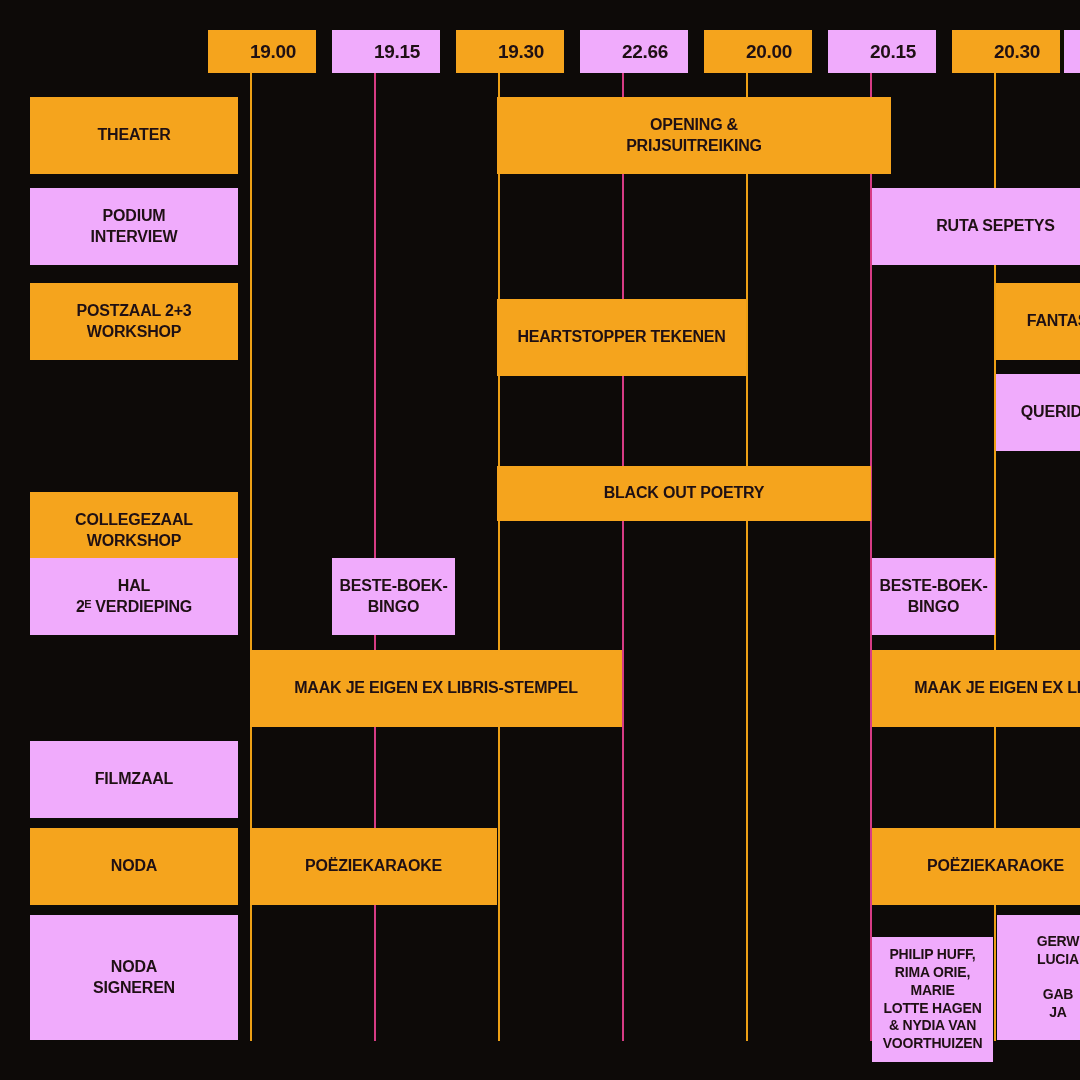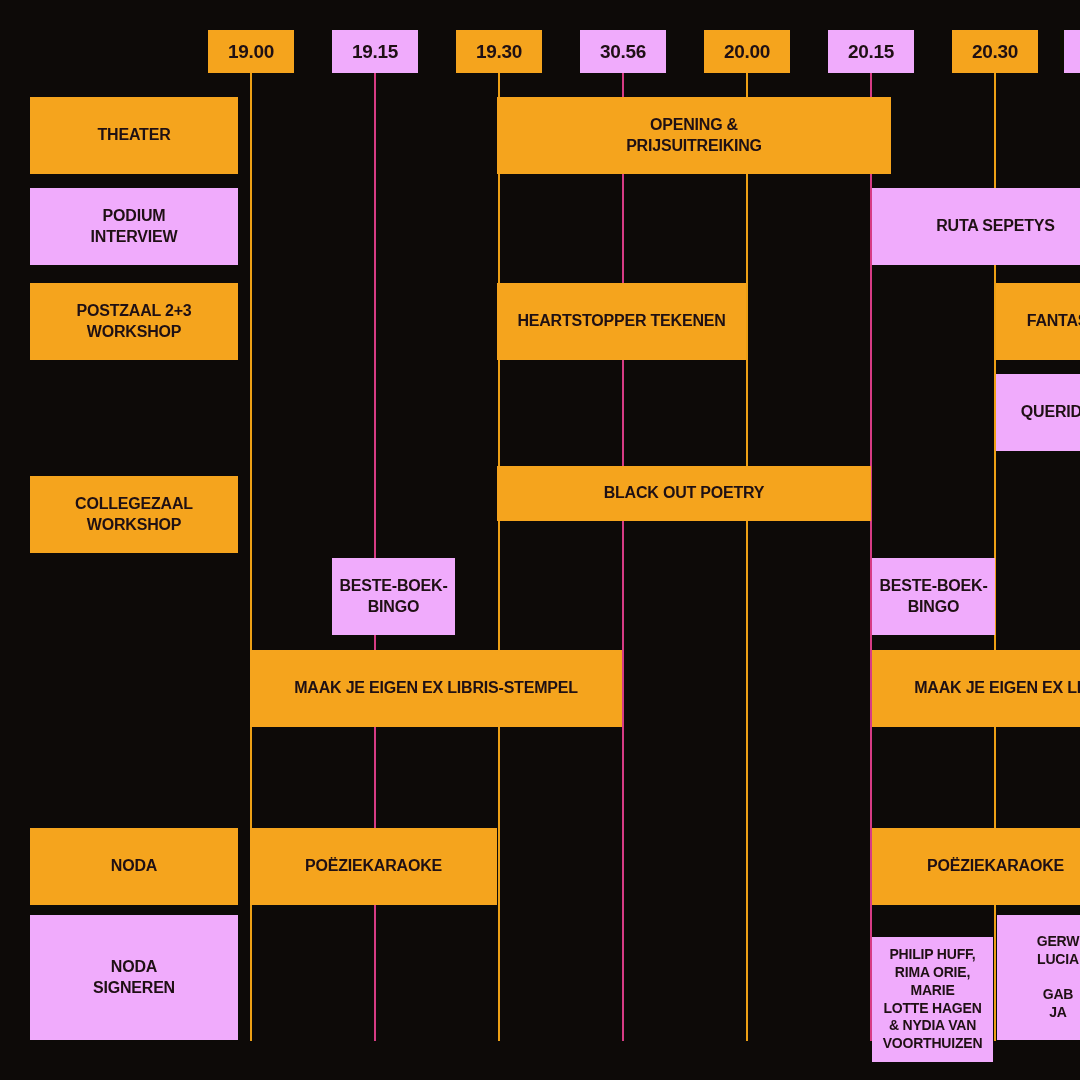--- a/index.html
+++ b/index.html
@@ -5,21 +5,21 @@
   html,body{margin:0;padding:0;background:#0d0a08;}
   #stage{
     position:relative;width:1080px;height:1080px;overflow:hidden;
     background:#0d0a08;
     font-family:"Liberation Sans","DejaVu Sans",sans-serif;
     font-weight:bold;color:#1f1014;
   }
   .chip{
     position:absolute;top:30px;width:86px;height:43px;
     display:flex;align-items:center;justify-content:center;
-    font-size:19px;letter-spacing:-0.3px;
+    font-size:19px;letter-spacing:-0.3px;padding-left:22px;
   }
   .gridline{position:absolute;top:73px;width:2px;height:968px;}
   .orange{background:#f5a41d;}
   .pink{background:#f0abfc;}
   .line-orange{background:#eda015;}
   .line-pink{background:#d63b84;}
   .room,.event{
     position:absolute;display:flex;align-items:center;justify-content:center;
     text-align:center;font-size:16px;line-height:1.3;letter-spacing:-0.2px;
     white-space:pre-line;z-index:2;
@@ -29,47 +29,50 @@
   .nowrap{white-space:pre;}
 </style>
 </head>
 <body>
 
 <div id="stage">
 
   <div class="chip orange" style="left:208px">19.00</div>
   <div class="chip pink" style="left:332px">19.15</div>
   <div class="chip orange" style="left:456px">19.30</div>
-  <div class="chip pink" style="left:580px">30.56</div>
+  <div class="chip pink" style="left:580px">22.66</div>
   <div class="chip orange" style="left:704px">20.00</div>
   <div class="chip pink" style="left:828px">20.15</div>
   <div class="chip orange" style="left:952px">20.30</div>
   <div class="chip pink" style="left:1064px"></div>
 
   <div class="gridline line-orange" style="left:250px"></div>
   <div class="gridline line-pink" style="left:374px"></div>
   <div class="gridline line-orange" style="left:498px"></div>
   <div class="gridline line-pink" style="left:622px"></div>
   <div class="gridline line-orange" style="left:746px"></div>
   <div class="gridline line-pink" style="left:870px"></div>
   <div class="gridline line-orange" style="left:994px"></div>
 
   <div class="room pink" style="top:188px">PODIUM
 INTERVIEW</div>
   <div class="room orange" style="top:97px">THEATER</div>
   <div class="room orange" style="top:283px">POSTZAAL 2+3 WORKSHOP</div>
-  <div class="room orange" style="top:476px">COLLEGEZAAL WORKSHOP</div>
+  <div class="room orange" style="top:492px">COLLEGEZAAL WORKSHOP</div>
+  <div class="room pink" style="top:558px">HAL
+2ᴱ VERDIEPING</div>
+  <div class="room pink" style="top:741px">FILMZAAL</div>
   <div class="room orange" style="top:828px">NODA</div>
   <div class="room pink" style="top:915px;height:125px">NODA
 SIGNEREN</div>
 
   <div class="event orange" style="left:497px;top:97px;width:394px;height:77px">OPENING &amp;
 PRIJSUITREIKING</div>
   <div class="event pink" style="left:872px;top:188px;width:247px;height:77px">RUTA SEPETYS</div>
-  <div class="event orange" style="left:497px;top:283px;width:249px;height:77px">HEARTSTOPPER TEKENEN</div>
+  <div class="event orange" style="left:497px;top:299px;width:249px;height:77px">HEARTSTOPPER TEKENEN</div>
   <div class="event orange" style="left:996px;top:283px;width:123px;height:77px">FANTAS</div>
   <div class="event pink" style="left:996px;top:374px;width:123px;height:77px">QUERIDO</div>
   <div class="event orange" style="left:497px;top:466px;width:374px;height:55px">BLACK OUT POETRY</div>
   <div class="event pink" style="left:332px;top:558px;width:123px;height:77px">BESTE-BOEK-
 BINGO</div>
   <div class="event pink" style="left:872px;top:558px;width:123px;height:77px">BESTE-BOEK-
 BINGO</div>
   <div class="event orange" style="left:250px;top:650px;width:372px;height:77px">MAAK JE EIGEN EX LIBRIS-STEMPEL</div>
   <div class="event orange nowrap" style="left:872px;top:650px;width:368px;height:77px">MAAK JE EIGEN EX LIBRIS-STEMPEL</div>
   <div class="event orange" style="left:250px;top:828px;width:247px;height:77px">POËZIEKARAOKE</div>

